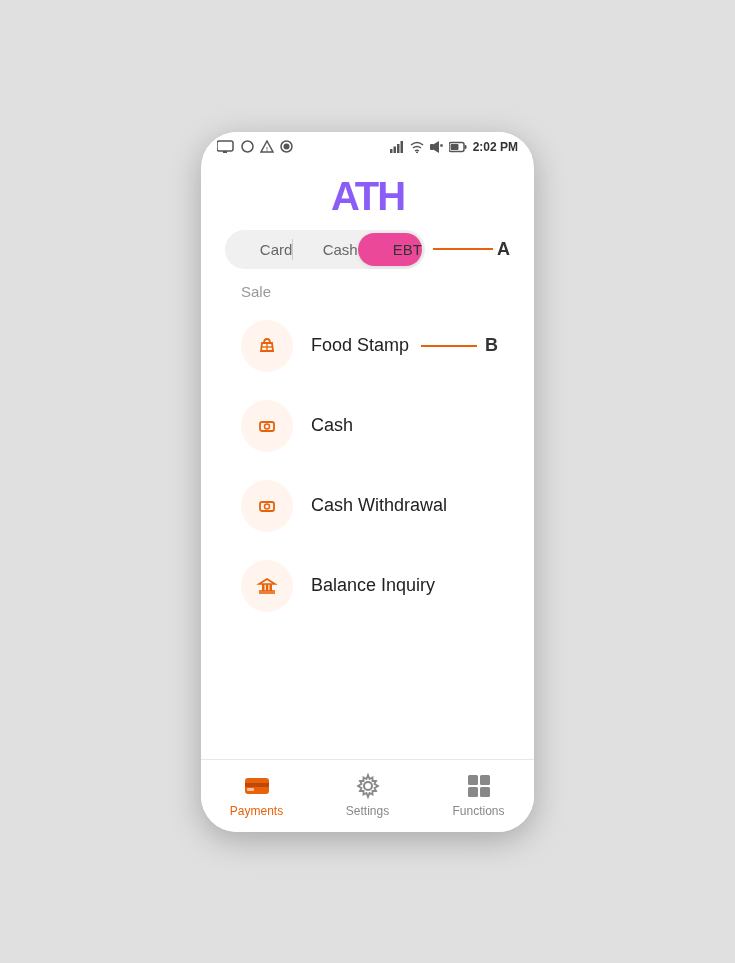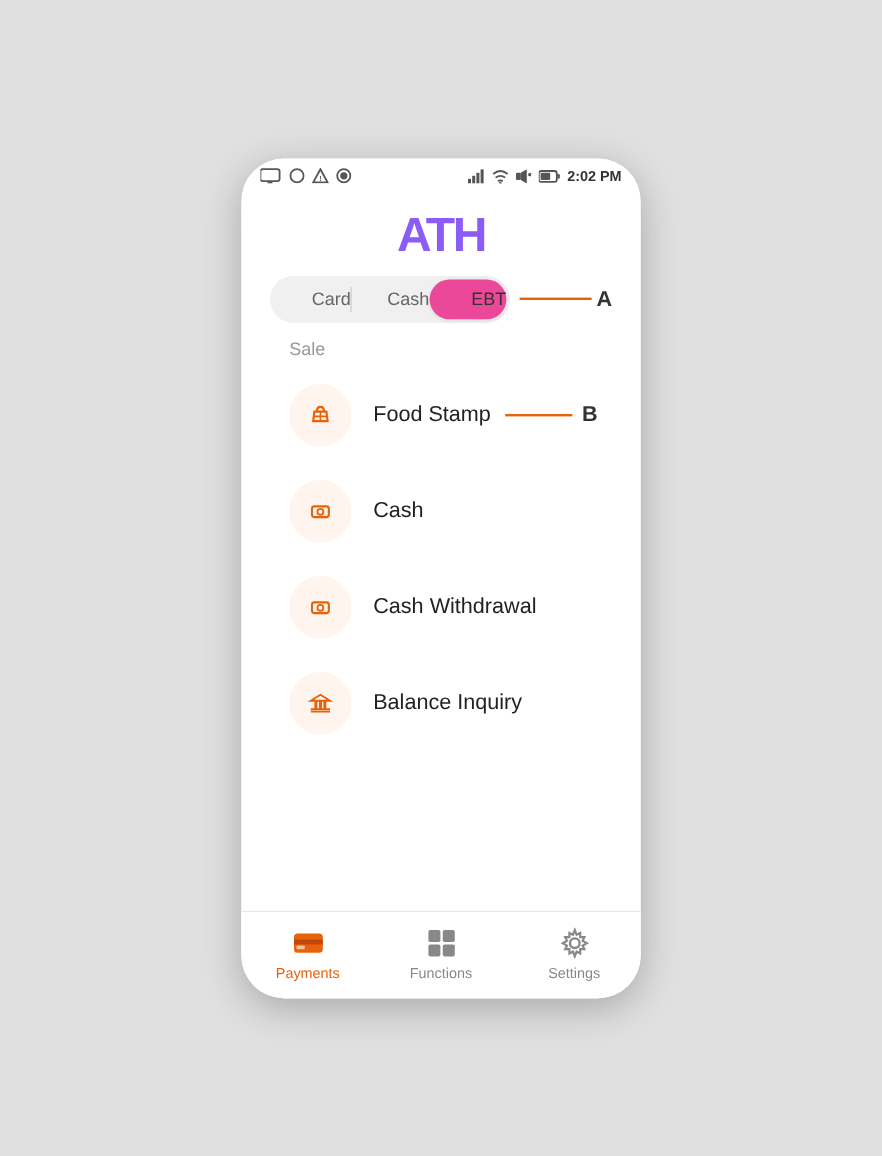--- a/index.html
+++ b/index.html
@@ -345,32 +345,32 @@
           <rect x="1" y="7" width="24" height="4" fill="#c0470a"></rect>
           <rect x="3" y="12" width="7" height="3" rx="1" fill="#fff" opacity="0.6"></rect>
         </svg>
       </div>
       <span class="nav-label" style="color:#e8620a;">Payments</span>
     </div>
 
     <div class="nav-item">
       <div class="nav-icon">
         <svg width="26" height="26" viewBox="0 0 26 26">
+          <circle cx="13" cy="13" r="4" fill="none" stroke="#888" stroke-width="2"></circle>
+          <path d="M13 2 L14.5 6 L17.5 4.5 L17.5 8 L21 8 L19.5 11 L23 13 L19.5 15 L21 18 L17.5 18 L17.5 21.5 L14.5 20 L13 24 L11.5 20 L8.5 21.5 L8.5 18 L5 18 L6.5 15 L3 13 L6.5 11 L5 8 L8.5 8 L8.5 4.5 L11.5 6 Z" fill="none" stroke="#888" stroke-width="1.8"></path>
+        </svg>
+      </div>
+      <span class="nav-label">Settings</span>
+    </div>
+
+    <div class="nav-item">
+      <div class="nav-icon">
+        <svg width="26" height="26" viewBox="0 0 26 26">
           <rect x="2" y="2" width="10" height="10" rx="1.5" fill="#888"></rect>
           <rect x="14" y="2" width="10" height="10" rx="1.5" fill="#888"></rect>
           <rect x="2" y="14" width="10" height="10" rx="1.5" fill="#888"></rect>
           <rect x="14" y="14" width="10" height="10" rx="1.5" fill="#888"></rect>
         </svg>
       </div>
       <span class="nav-label">Functions</span>
     </div>
-
-    <div class="nav-item">
-      <div class="nav-icon">
-        <svg width="26" height="26" viewBox="0 0 26 26">
-          <circle cx="13" cy="13" r="4" fill="none" stroke="#888" stroke-width="2"></circle>
-          <path d="M13 2 L14.5 6 L17.5 4.5 L17.5 8 L21 8 L19.5 11 L23 13 L19.5 15 L21 18 L17.5 18 L17.5 21.5 L14.5 20 L13 24 L11.5 20 L8.5 21.5 L8.5 18 L5 18 L6.5 15 L3 13 L6.5 11 L5 8 L8.5 8 L8.5 4.5 L11.5 6 Z" fill="none" stroke="#888" stroke-width="1.8"></path>
-        </svg>
-      </div>
-      <span class="nav-label">Settings</span>
-    </div>
   </div>
 </div>
 
 </body></html>

